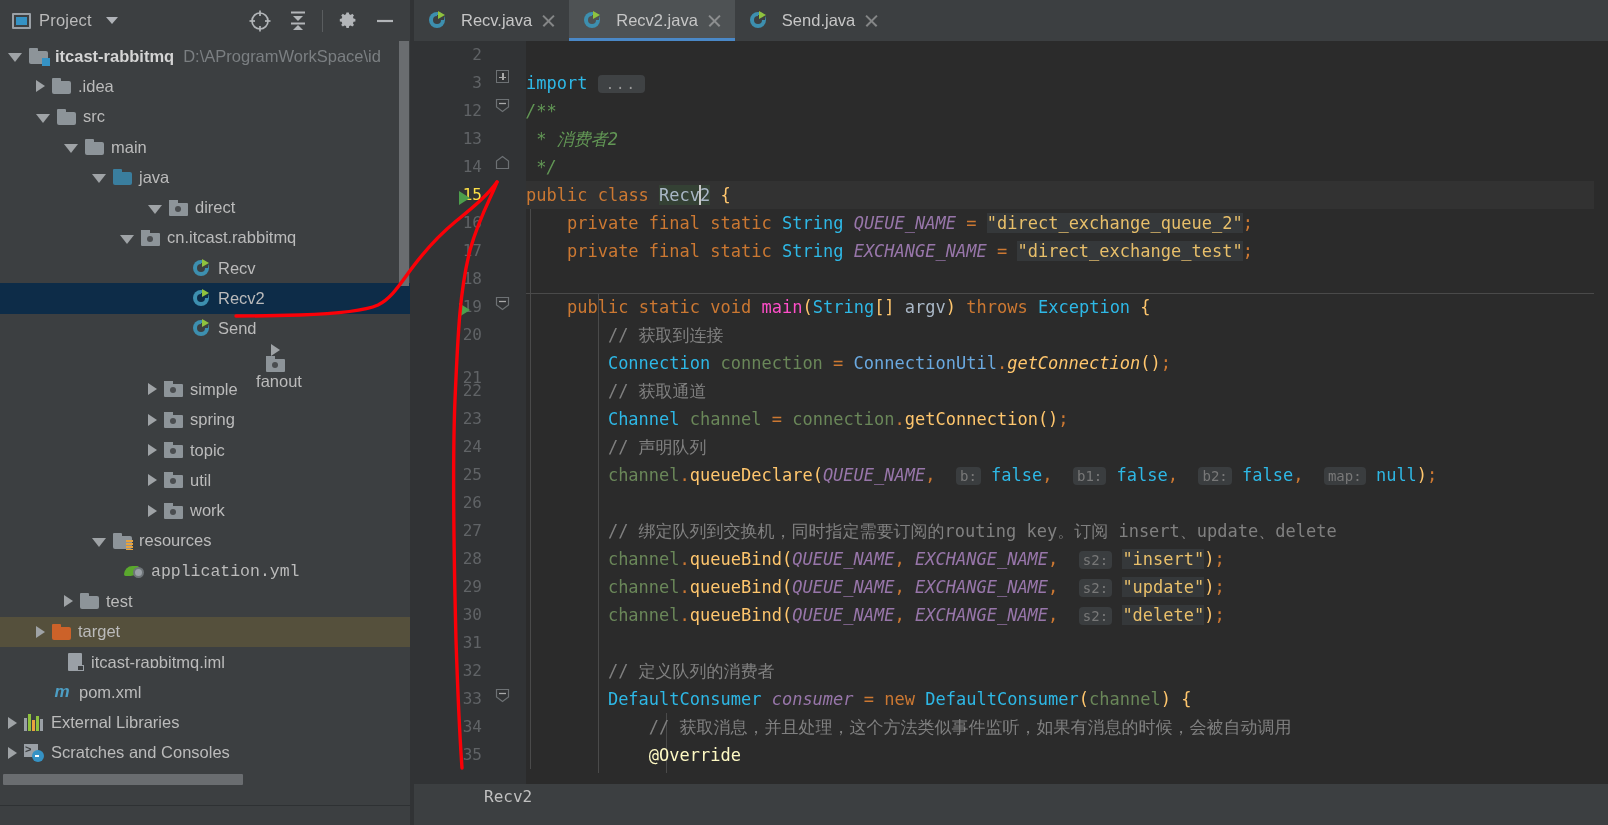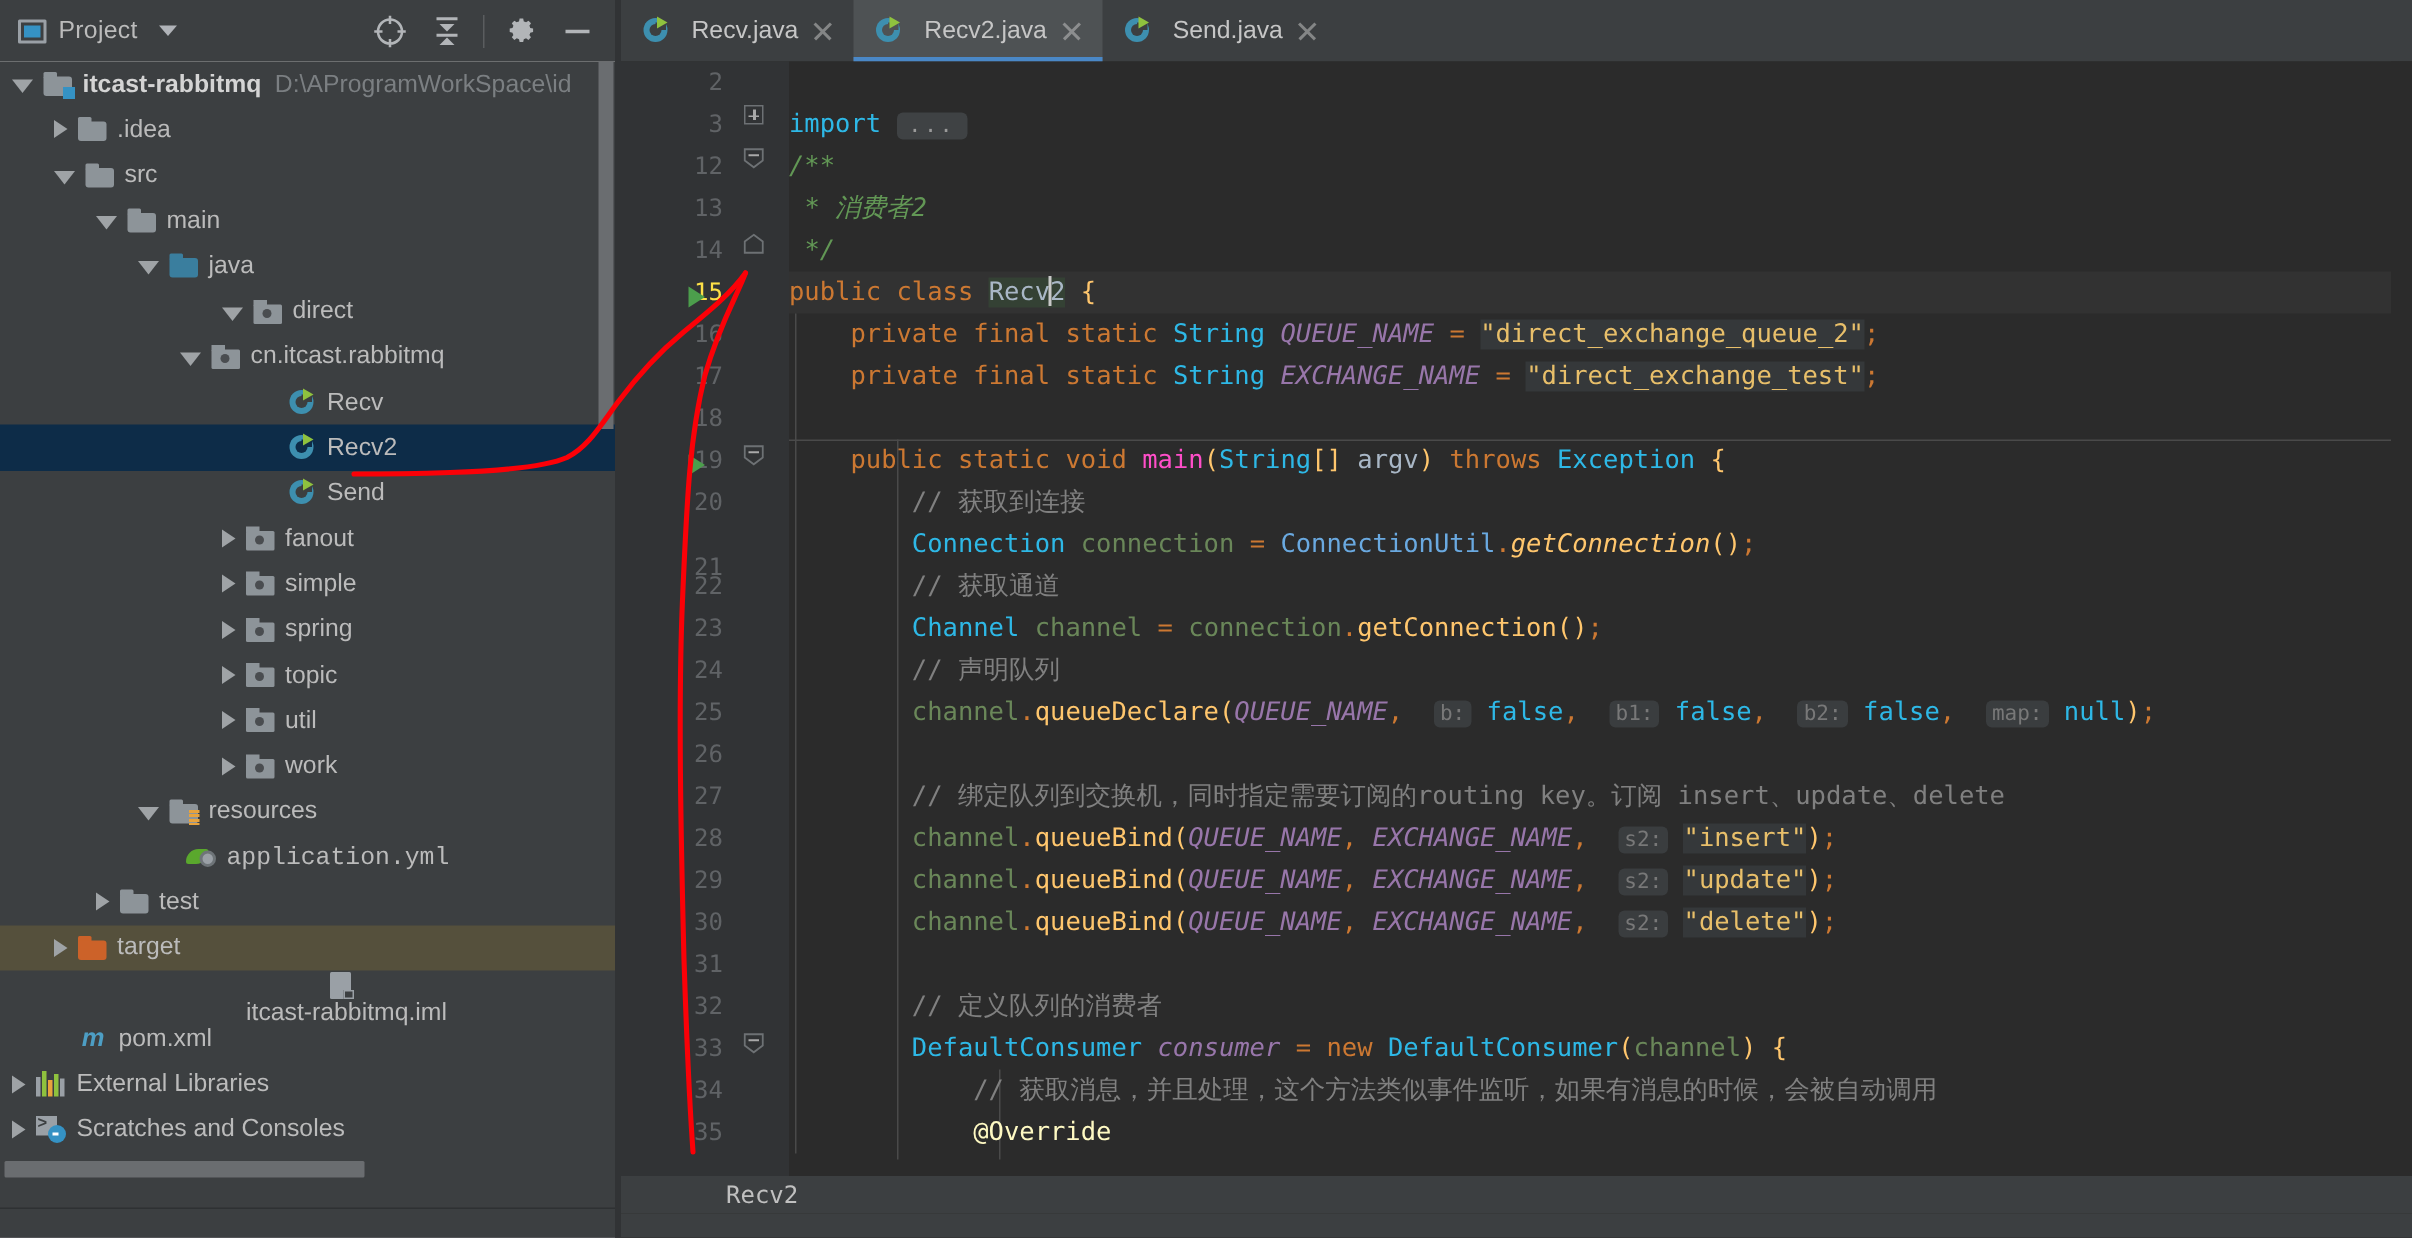--- a/index.html
+++ b/index.html
@@ -7,21 +7,21 @@
     width: 1608px; height: 825px;
     background: #3c3f41;
     font-family: "Liberation Sans", "DejaVu Sans", sans-serif;
     overflow: hidden;
   }
   #app { position: relative; width: 1608px; height: 825px; }
 
   
   #left-panel {
     position: absolute; left: 0; top: 0; width: 410px; height: 825px;
-    background: #ffffff;
+    background: #eab308;
   }
   #project-toolbar {
     position: relative; height: 41px; width: 410px;
     background: #3c3f41;
     display: flex; align-items: center;
   }
   .pt-label-wrap { display: flex; align-items: center; padding-left: 12px; gap: 8px; cursor: default; }
   .pt-window-icon {
     width: 19px; height: 16px; border: 2px solid #9aa0a6; border-radius: 1px;
     background: #3c3f41; position: relative;
@@ -374,21 +374,21 @@
           <div class="tree-row" style="padding-left: 176px;">
             <span class="arrow none"></span>
             <span class="ic ic-class">
               <span class="ring"></span>
               <span class="cut"></span>
               <span class="inner"></span>
               <span class="tri"></span>
             </span>
             <span class="tree-label">Send</span>
           </div>
-          <div class="tree-row" style="padding-left: 148px;">
+          <div class="tree-row" style="padding-left: 148px; flex-direction: column;">
             <span class="arrow "></span>
             <span class="ic ic-pkg">
               <span class="pt"></span>
               <span class="pb"></span>
               <span class="dot"></span>
             </span>
             <span class="tree-label">fanout</span>
           </div>
           <div class="tree-row" style="padding-left: 148px;">
             <span class="arrow "></span>
@@ -461,21 +461,21 @@
             <span class="tree-label">test</span>
           </div>
           <div class="tree-row hovered" style="padding-left: 36px;">
             <span class="arrow "></span>
             <span class="ic ic-folder orange">
               <span class="ft"></span>
               <span class="fb"></span>
             </span>
             <span class="tree-label">target</span>
           </div>
-          <div class="tree-row" style="padding-left: 52px; flex-direction: column;">
+          <div class="tree-row" style="padding-left: 52px;">
             <span class="arrow none"></span>
             <span class="ic ic-iml">
               <span class="pg"></span>
               <span class="fold"></span>
               <span class="mk"></span>
             </span>
             <span class="tree-label">itcast-rabbitmq.iml</span>
           </div>
           <div class="tree-row" style="padding-left: 36px;">
             <span class="arrow none"></span>

